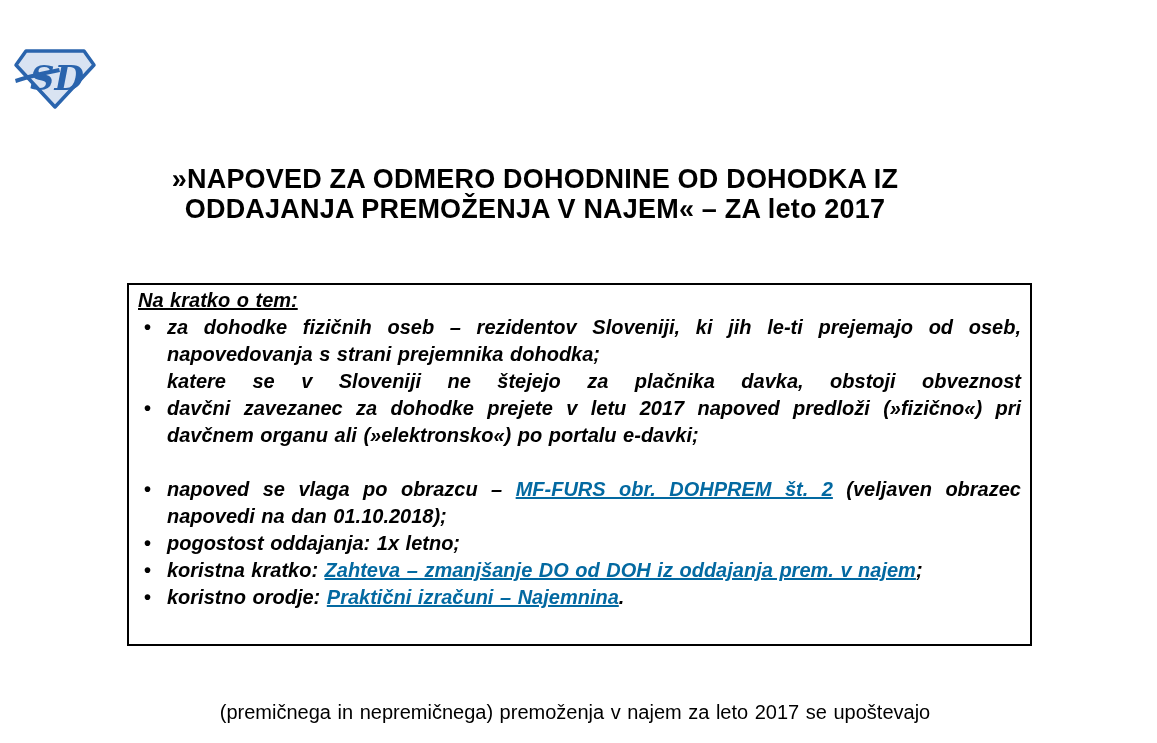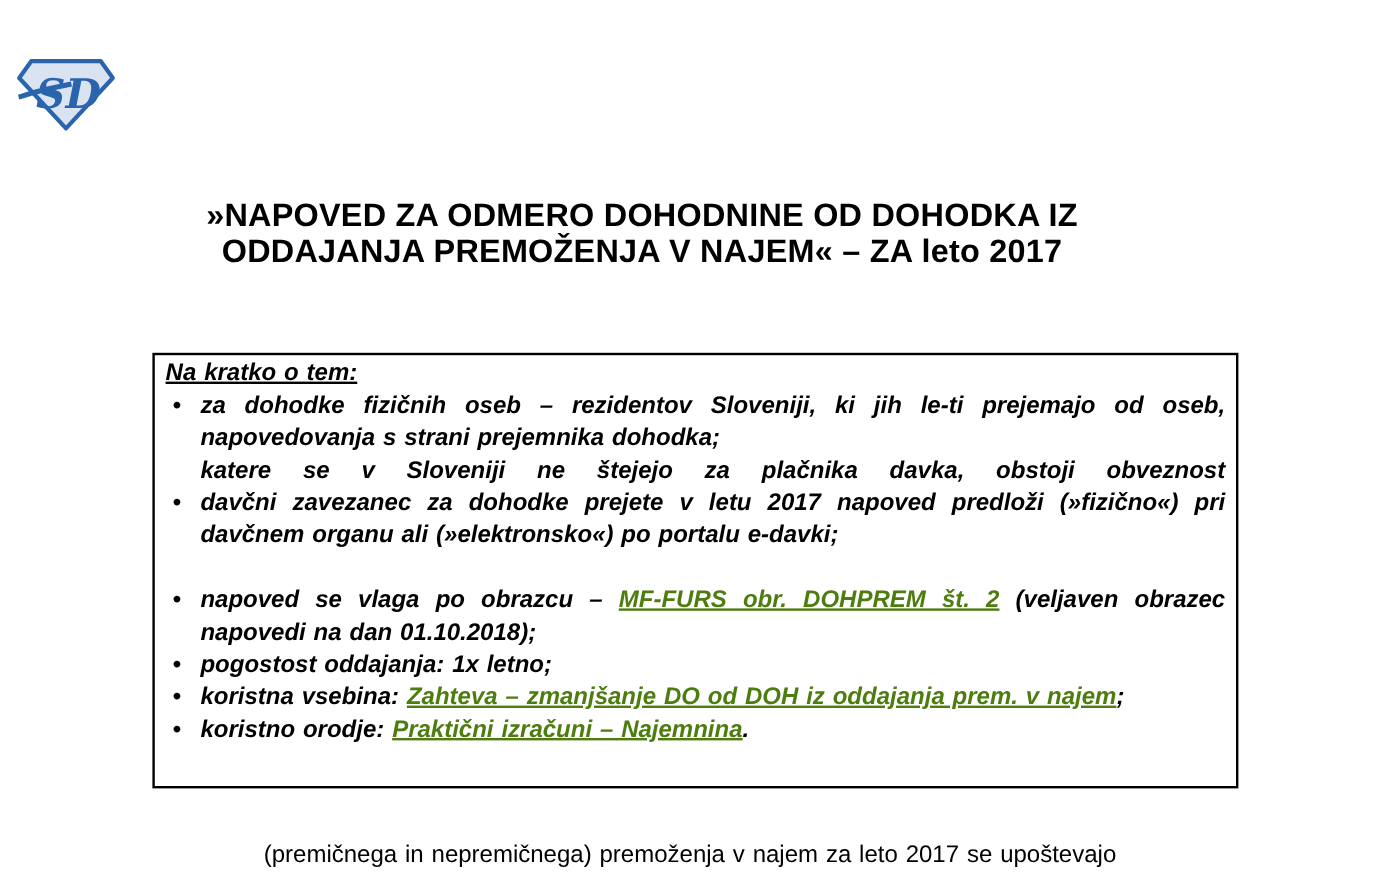--- a/index.html
+++ b/index.html
@@ -15,21 +15,21 @@
     width:84px; height:64px;
   }
   .title {
     position:absolute; left:0; top:164px; width:1070px;
     text-align:center;
     font-weight:bold;
     font-size:27px; line-height:30px;
     letter-spacing:0.2px;
   }
   .summary-box {
-    position:absolute; left:127px; top:294px;
+    position:absolute; left:127px; top:283px;
     width:905px; height:363px;
     border:2px solid #000000;
     padding:2px 9px 0 9px;
     font-style:italic; font-weight:bold;
     font-size:20px; line-height:27px;
     word-spacing:1px;
   }
   .box-heading { height:27px; }
   .box-heading span { text-decoration:underline; }
   .line {
@@ -43,21 +43,21 @@
     position:absolute; left:6px; top:0;
     font-style:normal;
   }
   .just {
     white-space:normal;
     text-align:justify;
     text-align-last:justify;
   }
   .spacer { height:27px; }
   a.doclink, a.doclink:visited {
-    color:#4d7c0f;
+    color:#0369a1;
     text-decoration:underline;
   }
   .bottom-paragraph {
     position:absolute; left:127px; top:699px;
     width:896px;
     font-size:20px; line-height:27px;
     word-spacing:1px;
   }
   .p-line1 { text-align:justify; text-align-last:justify; }
   .p-line2 { text-align:center; }
@@ -91,21 +91,21 @@
   <div class="spacer"></div>
 
   <div class="line bullet just">
     <span>napoved se vlaga po obrazcu – </span><a href="#" class="doclink">MF-FURS obr. DOHPREM št. 2</a><span> (veljaven obrazec</span>
   </div>
   <div class="line">napovedi na dan 01.10.2018);</div>
 
   <div class="line bullet">pogostost oddajanja: 1x letno;</div>
 
   <div class="line bullet">
-    <span>koristna vsebina: </span><a href="#" class="doclink">Zahteva – zmanjšanje DO od DOH iz oddajanja prem. v najem</a><span>;</span>
+    <span>koristna kratko: </span><a href="#" class="doclink">Zahteva – zmanjšanje DO od DOH iz oddajanja prem. v najem</a><span>;</span>
   </div>
 
   <div class="line bullet">
     <span>koristno orodje: </span><a href="#" class="doclink">Praktični izračuni – Najemnina</a><span>.</span>
   </div>
 </div>
 
 <div class="bottom-paragraph">
   <div class="p-line2">(premičnega in nepremičnega) premoženja v najem za leto 2017 se upoštevajo</div>
 </div>

